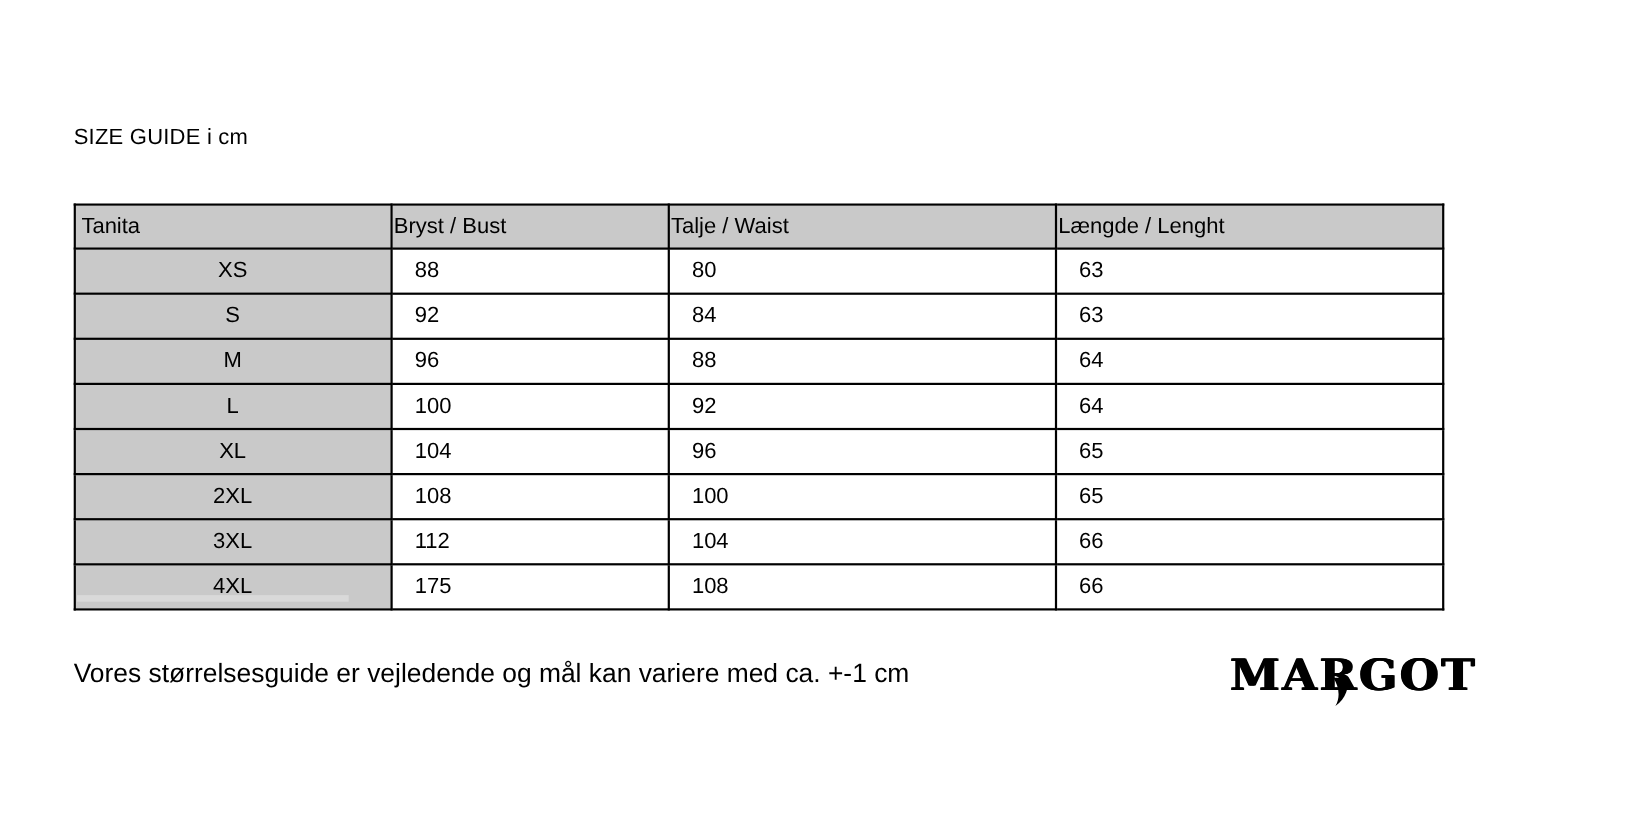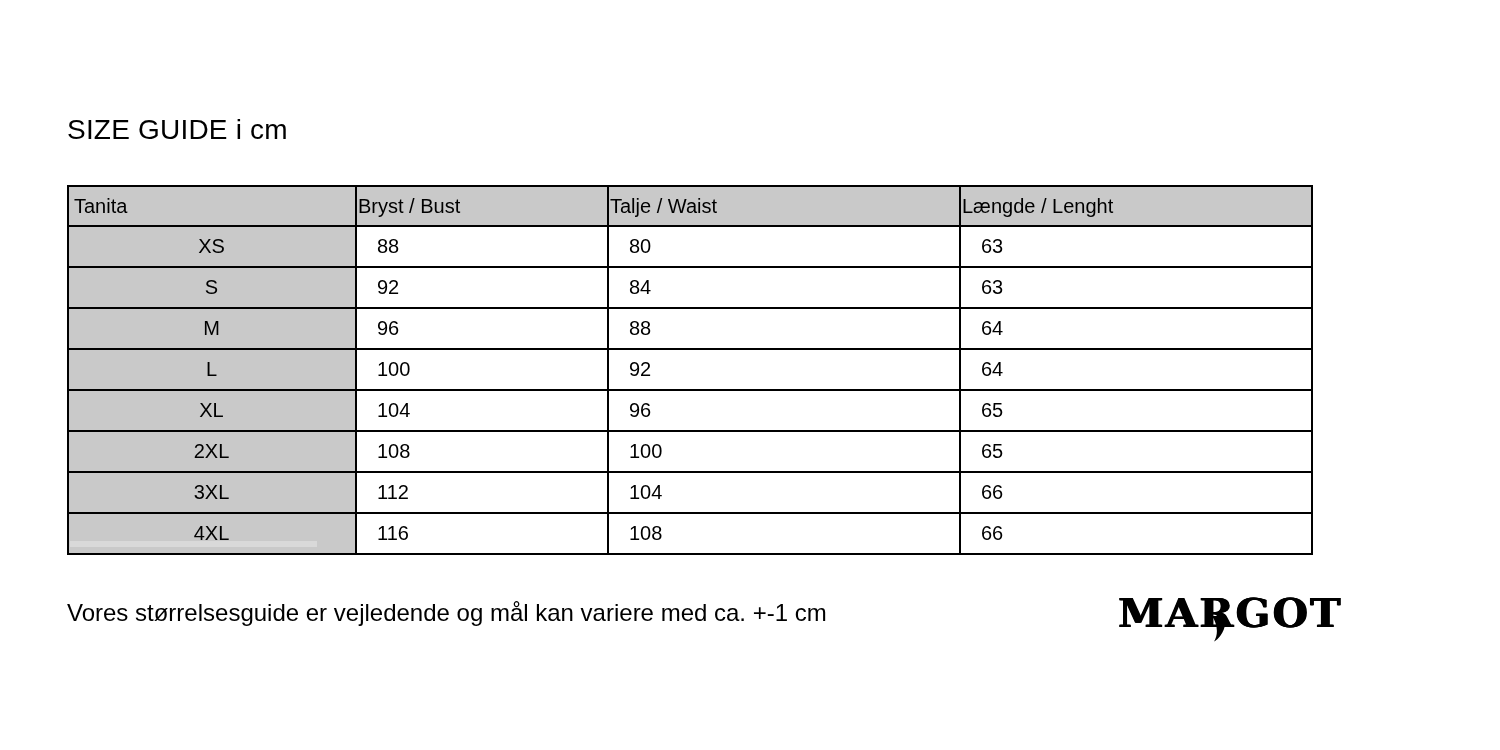--- a/index.html
+++ b/index.html
@@ -14,21 +14,21 @@
     overflow: hidden;
   }
   #page {
     position: absolute;
     inset: 0;
   }
   #title {
     position: absolute;
     left: 67px;
     top: 114px;
-    font-size: 28px;
+    font-size: 20px;
     letter-spacing: 0.2px;
     white-space: nowrap;
   }
   #size-table {
     position: absolute;
     left: 67px;
     top: 185px;
     border-collapse: collapse;
     table-layout: fixed;
     width: 1244px;
@@ -166,21 +166,21 @@
         <td>65</td>
       </tr>
       <tr>
         <td class="size">3XL</td>
         <td>112</td>
         <td>104</td>
         <td>66</td>
       </tr>
       <tr>
         <td class="size">4XL</td>
-        <td>116</td>
+        <td>175</td>
         <td>108</td>
         <td>66</td>
       </tr>
     </tbody>
   </table>
 
   <div id="table-shadow-strip"></div>
 
   <div id="footer-note">Vores størrelsesguide er vejledende og mål kan variere med ca. +-1 cm</div>
 

